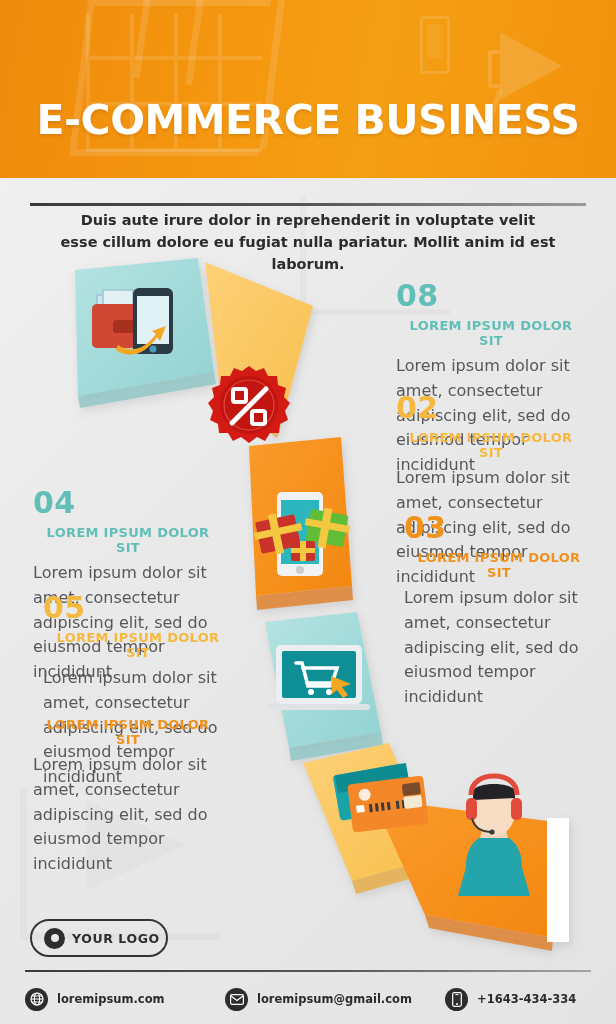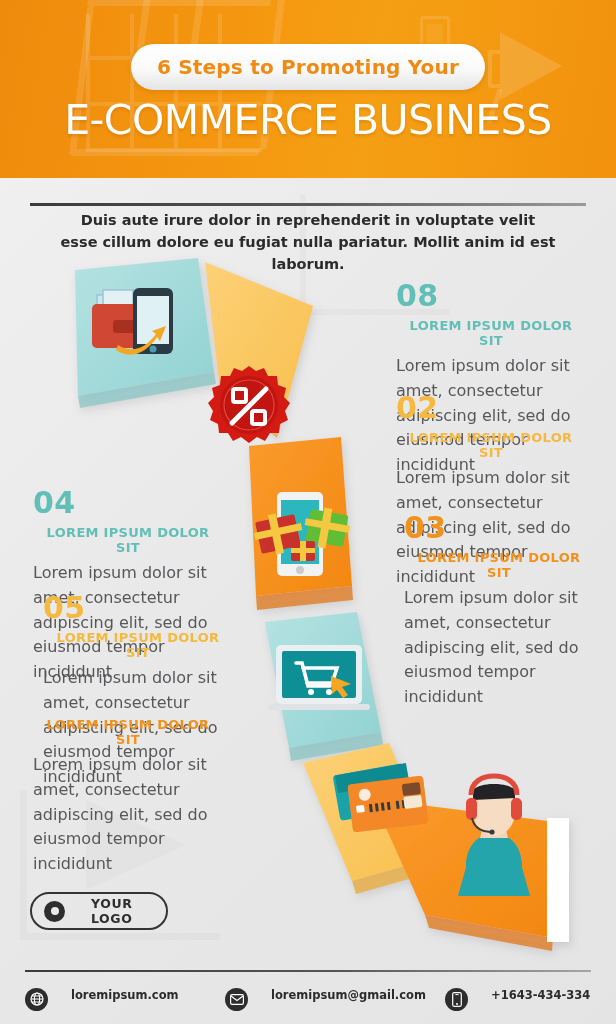--- a/index.html
+++ b/index.html
@@ -84,21 +84,21 @@
     box-shadow:0 2px 5px rgba(120,70,0,.18);
     display:flex; align-items:center; justify-content:center;
   }
   .title-pill span {
     color:#f08a12; font-size:20px; font-weight:bold;
     letter-spacing:.2px; font-family:"DejaVu Sans", sans-serif;
   }
   .main-title {
     position:absolute; left:0; top:96px; width:616px;
     text-align:center; color:#fff;
-    font-size:41px; font-weight:normal; letter-spacing:-.5px;
+    font-size:41px; font-weight:bold; letter-spacing:-.5px;
     font-family:"DejaVu Sans", sans-serif;
     text-shadow:0 2px 3px rgba(150,80,0,.25);
   }
 
   
   .intro-rule {
     position:absolute; left:30px; top:203px; width:556px; height:3px;
     background:linear-gradient(90deg,#3b3b3b,#555 50%,#9a9a9a);
   }
   .intro {
@@ -151,23 +151,23 @@
 
   #step1 { left:396px; top:281px; }
   #step2 { left:396px; top:393px; }
   #step3 { left:404px; top:501px;margin-top:12px; }
   #step4 { left:33px;  top:488px; }
   #step5 { left:43px;  top:593px; }
   #step6 { left:33px;  top:710px; }
 
   
   .logo-box {
-    position:absolute; left:30px; top:892px; width:138px; height:38px;
+    position:absolute; left:30px; top:919px; width:138px; height:38px;
     border:2px solid #343434; border-radius:19px;
-    display:flex; align-items:center; gap:26px; padding-left:12px;
+    display:flex; align-items:center; gap:7px; padding-left:12px;
   }
   .gear {
     width:21px; height:21px; border-radius:50%; background:#2e2e2e;
     position:relative; flex:none;
   }
   .gear:before {
     content:""; position:absolute; left:50%; top:50%;
     width:8px; height:8px; margin:-4px 0 0 -4px;
     background:#e9e9e9; border-radius:50%;
   }
@@ -176,21 +176,21 @@
     font-family:"DejaVu Sans", sans-serif;
   }
   .foot-rule {
     position:absolute; left:25px; top:970px; width:566px; height:2px;
     background:linear-gradient(90deg,#3b3b3b,#555 55%,#a5a5a5);
   }
   .contacts {
     position:absolute; left:25px; top:982px; width:566px; height:34px;
     display:flex; align-items:center;
   }
-  .contact { display:flex; align-items:flex-start; gap:23px; }
+  .contact { display:flex; align-items:center; gap:9px; }
   #c-web   { width:200px; }
   #c-mail  { width:220px; }
   .cicon {
     width:23px; height:23px; border-radius:50%; background:#2d2d2d;
     position:relative; flex:none;
     display:flex; align-items:center; justify-content:center;
   }
   .cicon svg { display:block; }
   .contact span {
     font-size:11.5px; font-weight:bold; color:#2b2b2b;
@@ -203,23 +203,20 @@
 <div id="poster">
 
   <div class="header">
     <div class="hdr-wm wm-cart"></div>
     <div class="wm-cart-grid"></div>
     <div class="wm-handle"></div>
     <div class="hdr-wm wm-phone"></div>
     <div class="mega-body"></div>
     <div class="mega-stick"></div>
 
-    <div class="title-pill">
-      <span>6 Steps to Promoting Your</span>
-    </div>
     <div class="main-title">E-COMMERCE BUSINESS</div>
   </div>
 
   <div class="intro-rule"></div>
   <div class="intro">Duis aute irure dolor in reprehenderit in voluptate velit esse cillum dolore eu fugiat nulla pariatur. Mollit anim id est laborum.</div>
 
   <div class="body-wm bw-cart1"></div>
   <div class="body-wm bw-cart2"></div>
   <div class="bw-mega body-wm"></div>
 

